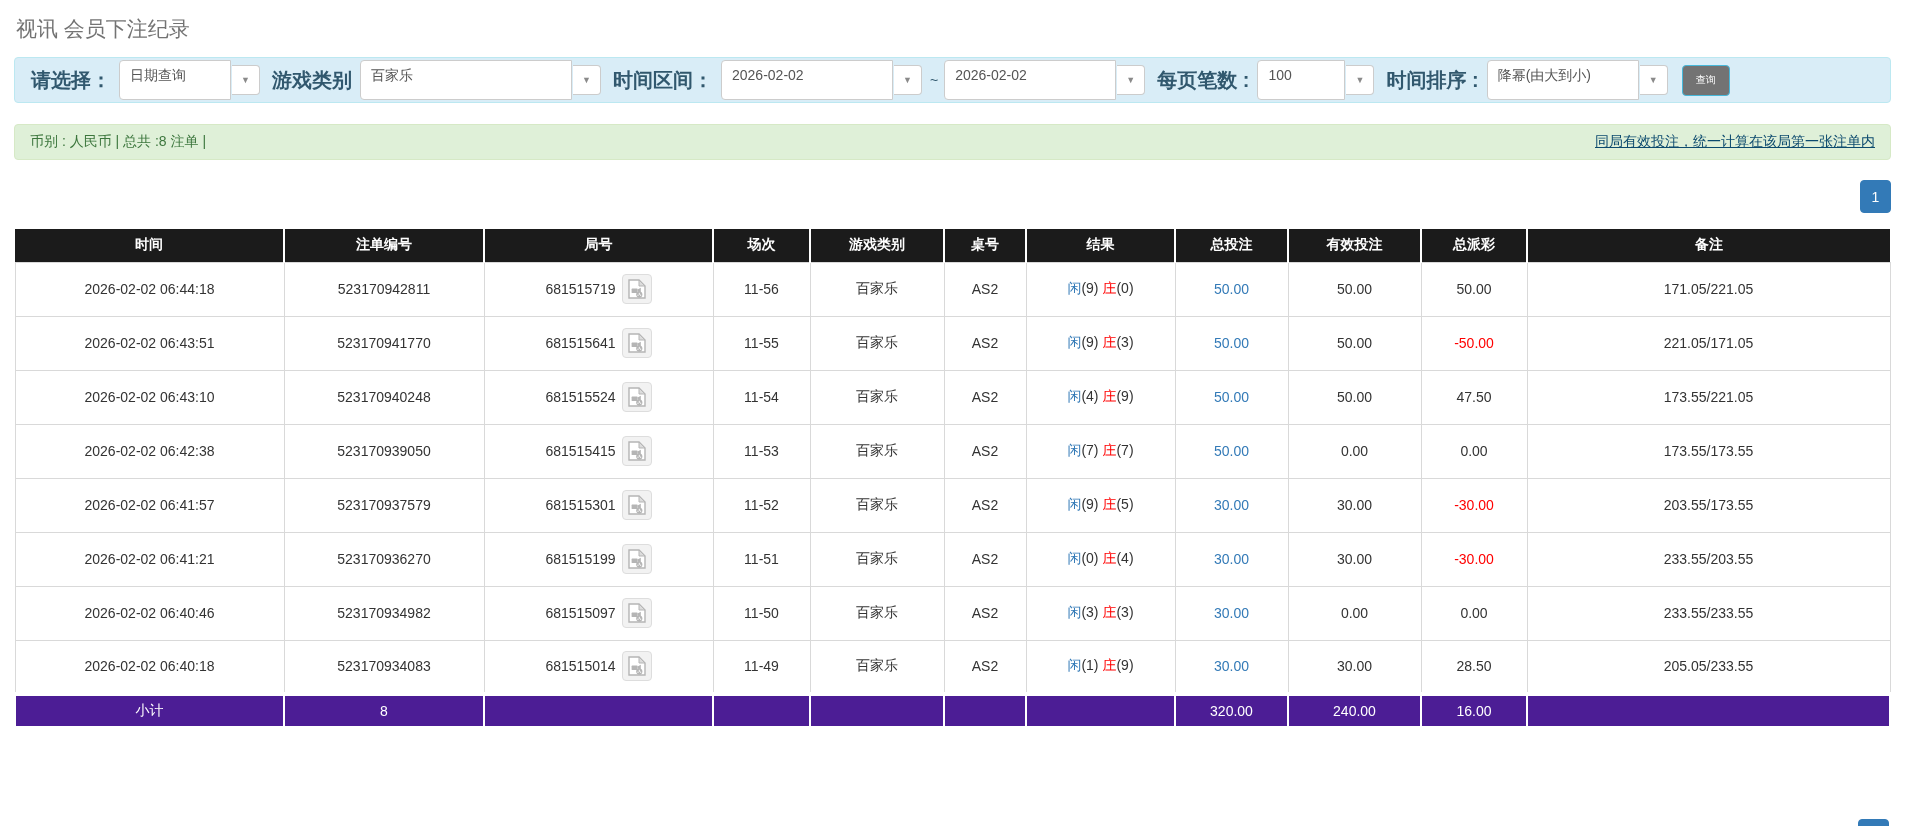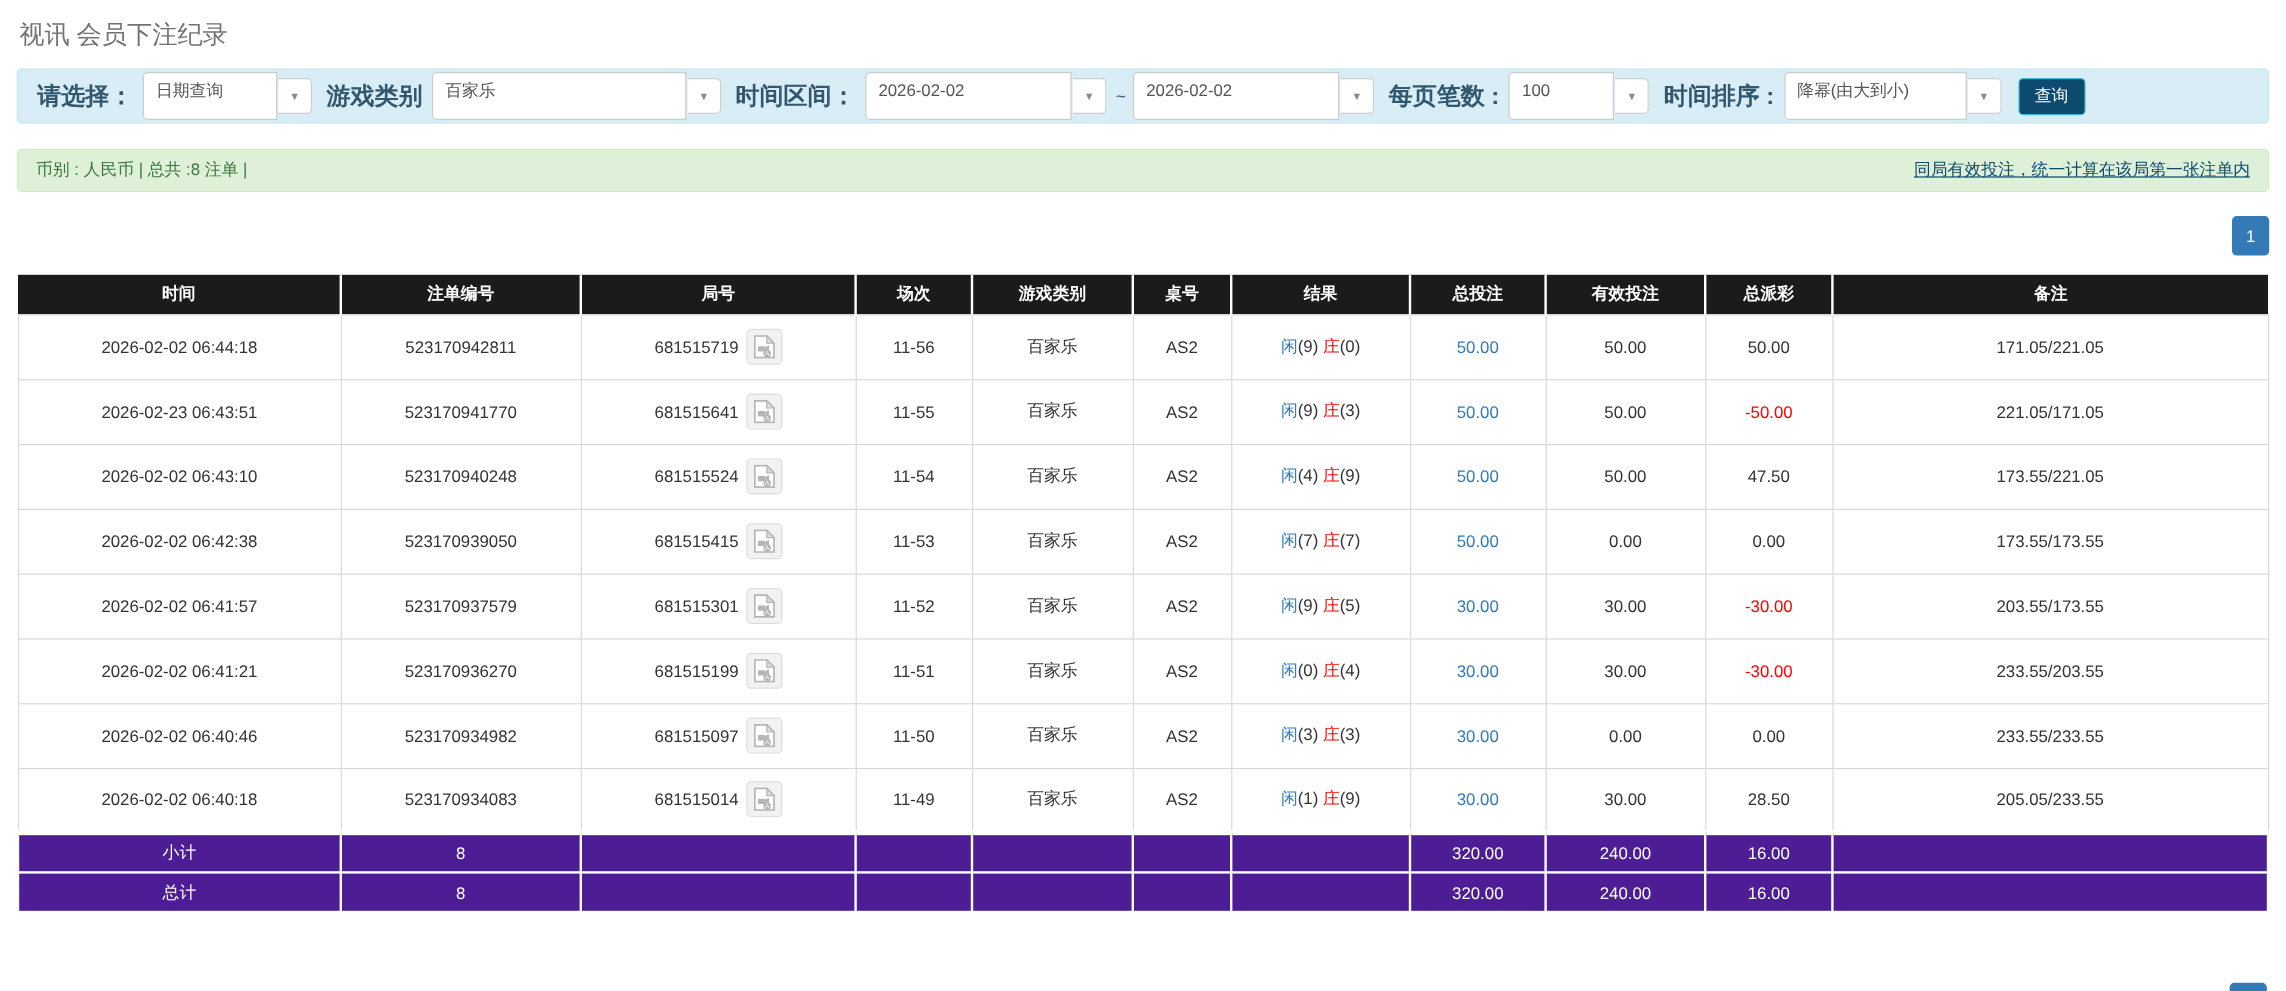--- a/index.html
+++ b/index.html
@@ -14,22 +14,22 @@
   .filter-panel { height: 46px; background: #d9edf7; border: 1px solid #bce8f1;
     border-radius: 4px; display: flex; align-items: center; padding: 0 12px; }
   .f-label { font-size: 20px; font-weight: bold; color: #31586e; margin: 0 8px 0 4px; white-space: nowrap; }
   .combo { display: flex; align-items: center; margin-right: 8px; }
   .combo-text { height: 40px; line-height: 28px; background: #fff; border: 1px solid #ccc;
     border-radius: 4px 0 0 4px; padding: 0 10px; font-size: 14px; color: #555; overflow: hidden; white-space: nowrap; }
   .combo-arrow { height: 30px; width: 28px; background: #fff; border: 1px solid #ccc; border-left: none;
     border-radius: 0 4px 4px 0; display: flex; align-items: center; justify-content: center;
     color: #8a8a8a; font-size: 9px; cursor: pointer; margin-left: 1px; }
   .tilde { color: #31586e; font-size: 14px; margin: 0 6px 0 0; }
-  .btn-search { height: 31px; min-width: 48px; padding: 0 13px; background: #0c4a6e; border: 1px solid #46b8da;
-    border-radius: 4px; color: #fff; font-size: 14px; cursor: pointer; margin-left: 6px; }
+  .btn-search { height: 31px; min-width: 48px; padding: 0 13px; background: #737373; border: 1px solid #46b8da;
+    border-radius: 4px; color: #fff; font-size: 10px; cursor: pointer; margin-left: 6px; }
 
   
   .summary-bar { margin-top: 21px; height: 36px; background: #dff0d8; border: 1px solid #d6e9c6;
     border-radius: 4px; display: flex; align-items: center; justify-content: space-between;
     padding: 0 15px; font-size: 14px; }
   .summary-left { color: #3c763d; }
   .summary-right { color: #0c4a6e; text-decoration: underline; }
 
   
   .pagination-top { text-align: right; margin: 20px 0 16px; }
@@ -163,21 +163,21 @@
           <td>11-56</td>
           <td>百家乐</td>
           <td>AS2</td>
           <td><span class="player">闲</span><span class="score">(9)</span> <span class="banker">庄</span><span class="score">(0)</span></td>
           <td><a class="bet-link">50.00</a></td>
           <td>50.00</td>
           <td><span class="">50.00</span></td>
           <td>171.05/221.05</td>
         </tr>
         <tr>
-          <td>2026-02-23 06:43:51</td>
+          <td>2026-02-02 06:43:51</td>
           <td>523170941770</td>
           <td><span class="round-wrap">
               <span>681515641</span>
               <button class="video-btn">
                 <svg width="18" height="20" viewBox="0 0 18 20">
                   <path d="M1 1 h10 l6 6 v12 h-16 z" fill="#ffffff" stroke="#b5b5b5" stroke-width="1.4"></path>
                   <path d="M11 1 l6 6 h-6 z" fill="#dcdcdc" stroke="#b5b5b5" stroke-width="1"></path>
                   <rect x="3.6" y="9.6" width="6" height="4.4" rx="0.6" fill="#b5b5b5"></rect>
                   <path d="M9.6 10.4 l3.2-1.6 v5.2 l-3.2-1.6 z" fill="#b5b5b5"></path>
                   <circle cx="11.3" cy="15.6" r="3.1" fill="#b5b5b5"></circle>
@@ -373,31 +373,18 @@
           <td></td>
           <td></td>
           <td></td>
           <td></td>
           <td></td>
           <td>320.00</td>
           <td>240.00</td>
           <td>16.00</td>
           <td></td>
         </tr>
-        <tr>
-          <td>总计</td>
-          <td>8</td>
-          <td></td>
-          <td></td>
-          <td></td>
-          <td></td>
-          <td></td>
-          <td>320.00</td>
-          <td>240.00</td>
-          <td>16.00</td>
-          <td></td>
-        </tr>
       </tfoot>
   </table>
 
 </div>
 
 <span class="page-btn page-btn-bottom">1</span>
 
 </body></html>

